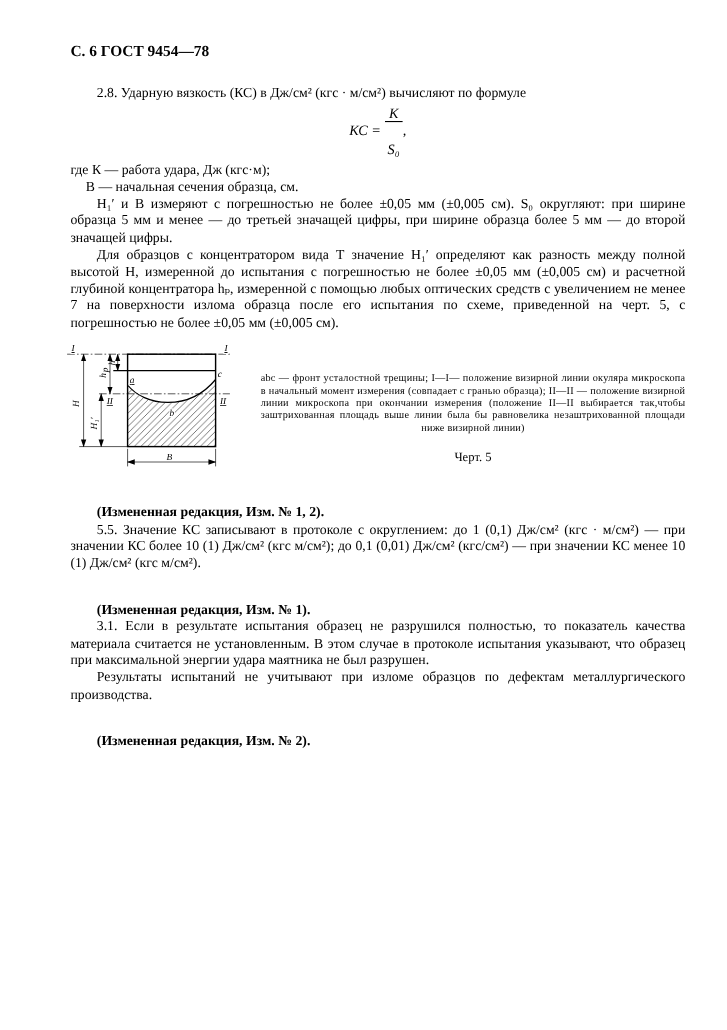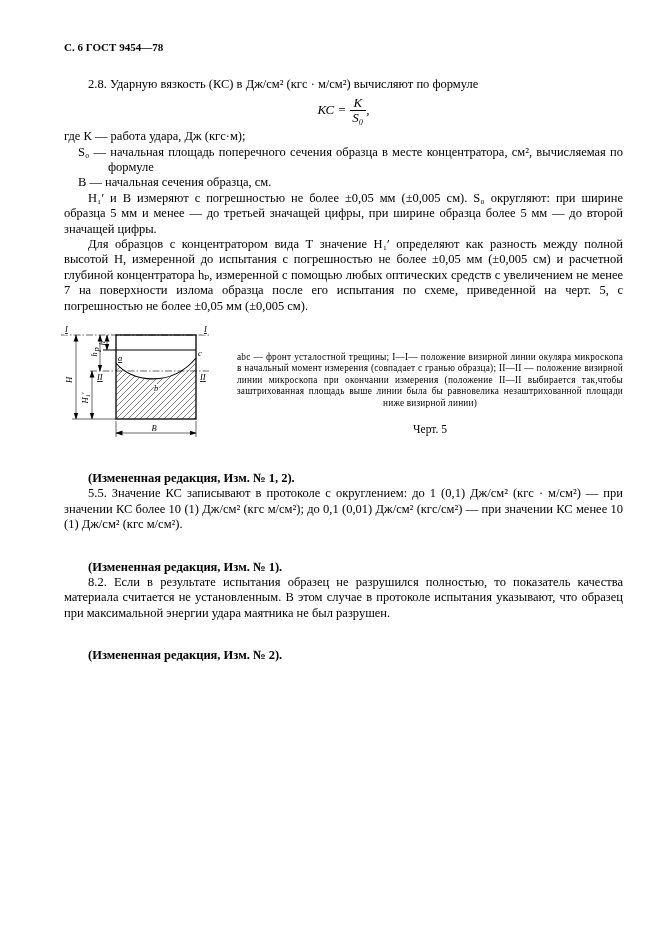--- a/index.html
+++ b/index.html
@@ -5,33 +5,33 @@
   html,body{margin:0;padding:0;}
   body{
     width:661px;height:936px;background:#ffffff;color:#000;
     font-family:"Liberation Serif","DejaVu Serif",serif;
     position:relative;overflow:hidden;
   }
   .page{
     position:absolute;left:64px;top:40px;width:559px;
     font-size:12.5px;line-height:15.4px;
   }
-  .doc-header{font-weight:bold;font-size:11px;margin:0 0 22px 0;}
+  .doc-header{font-weight:bold;font-size:14px;margin:0 0 22px 0;}
   p{margin:0;}
   .para{text-align:justify;text-indent:24px;}
   .amend{font-weight:bold;text-indent:24px;margin-top:27px;}
   .def{padding-left:44px;text-indent:-44px;text-align:justify;}
   .def.sym{text-indent:-30px;}
   .formula{
     text-align:center;font-style:italic;font-size:13px;
     margin:3px 0 4px 0;line-height:normal;
   }
   .frac{display:inline-block;vertical-align:middle;text-align:center;line-height:1.05;}
   .frac .num{display:block;padding:0 4px 1px 4px;border-bottom:1px solid #000;}
-  .frac .den{display:block;padding-top:0;}
+  .frac .den{display:block;padding-top:18px;}
   .figure-row{display:flex;margin-top:6px;margin-bottom:4px;}
   .fig-svg{flex:0 0 160px;margin-left:-5px;}
   .fig-right{flex:1;padding:32px 0 0 18px;}
   .fig-caption{
     font-size:9.3px;line-height:11.4px;text-align:justify;text-align-last:center;
     letter-spacing:.2px;
   }
   .fig-number{text-align:center;font-size:11.5px;margin-top:13px;}
   svg text{
     font-family:"Liberation Serif","DejaVu Serif",serif;
@@ -51,21 +51,20 @@
 
   <div class="formula">
     <span>КС =</span>
     <span class="frac">
       <span class="num">К</span>
       <span class="den">S₀</span>
     </span><span>,</span>
   </div>
 
   <p class="def">где К — работа удара, Дж (кгс·м);</p>
-  <p class="def sym">S₀ — начальная площадь поперечного сечения образца в месте концентратора, см², вычисляемая по формуле</p>
 
 
   <p class="def sym">В — начальная сечения образца, см.</p>
 
   <p class="para">H₁′ и В измеряют с погрешностью не более ±0,05 мм (±0,005 см). S₀ округляют: при ширине образца 5 мм и менее — до третьей значащей цифры, при ширине образца более 5 мм — до второй значащей цифры.</p>
   <p class="para">Для образцов с концентратором вида Т значение H₁′ определяют как разность между полной высотой H, измеренной до испытания с погрешностью не более ±0,05 мм (±0,005 см) и расчетной глубиной концентратора hₚ, измеренной с помощью любых оптических средств с увеличением не менее 7 на поверхности излома образца после его испытания по схеме, приведенной на черт. 5, с погрешностью не более ±0,05 мм (±0,005 см).</p>
 
   <div class="figure-row">
     <svg class="fig-svg" width="160" height="124" viewBox="0 0 160 124" xmlns="http://www.w3.org/2000/svg">
       <defs>
@@ -119,16 +118,17 @@
 
     <div class="fig-right">
       <p class="fig-caption">abc — фронт усталостной трещины; I—I— положение визирной линии окуляра микроскопа в начальный момент измерения (совпадает с гранью образца); II—II — положение визирной линии микроскопа при окончании измерения (положение II—II выбирается так,чтобы заштрихованная площадь выше линии была бы равновелика незаштрихованной площади ниже визирной линии)</p>
       <p class="fig-number">Черт. 5</p>
     </div>
   </div>
 
   <p class="amend">(Измененная редакция, Изм. № 1, 2).</p>
   <p class="para">5.5. Значение КС записывают в протоколе с округлением: до 1 (0,1) Дж/см² (кгс · м/см²) — при значении КС более 10 (1) Дж/см² (кгс м/см²); до 0,1 (0,01) Дж/см² (кгс/см²) — при значении КС менее 10 (1) Дж/см² (кгс м/см²).</p>
   <p class="amend">(Измененная редакция, Изм. № 1).</p>
-  <p class="para">8.2. Если в результате испытания образец не разрушился полностью, то показатель качества материала считается не установленным. В этом случае в протоколе испытания указывают, что образец при максимальной энергии удара маятника не был разрушен.</p>
+  <p class="para">3.1. Если в результате испытания образец не разрушился полностью, то показатель качества материала считается не установленным. В этом случае в протоколе испытания указывают, что образец при максимальной энергии удара маятника не был разрушен.</p>
+  <p class="para">Результаты испытаний не учитывают при изломе образцов по дефектам металлургического производства.</p>
   <p class="amend">(Измененная редакция, Изм. № 2).</p>
 
 </div>
 
 </body></html>

